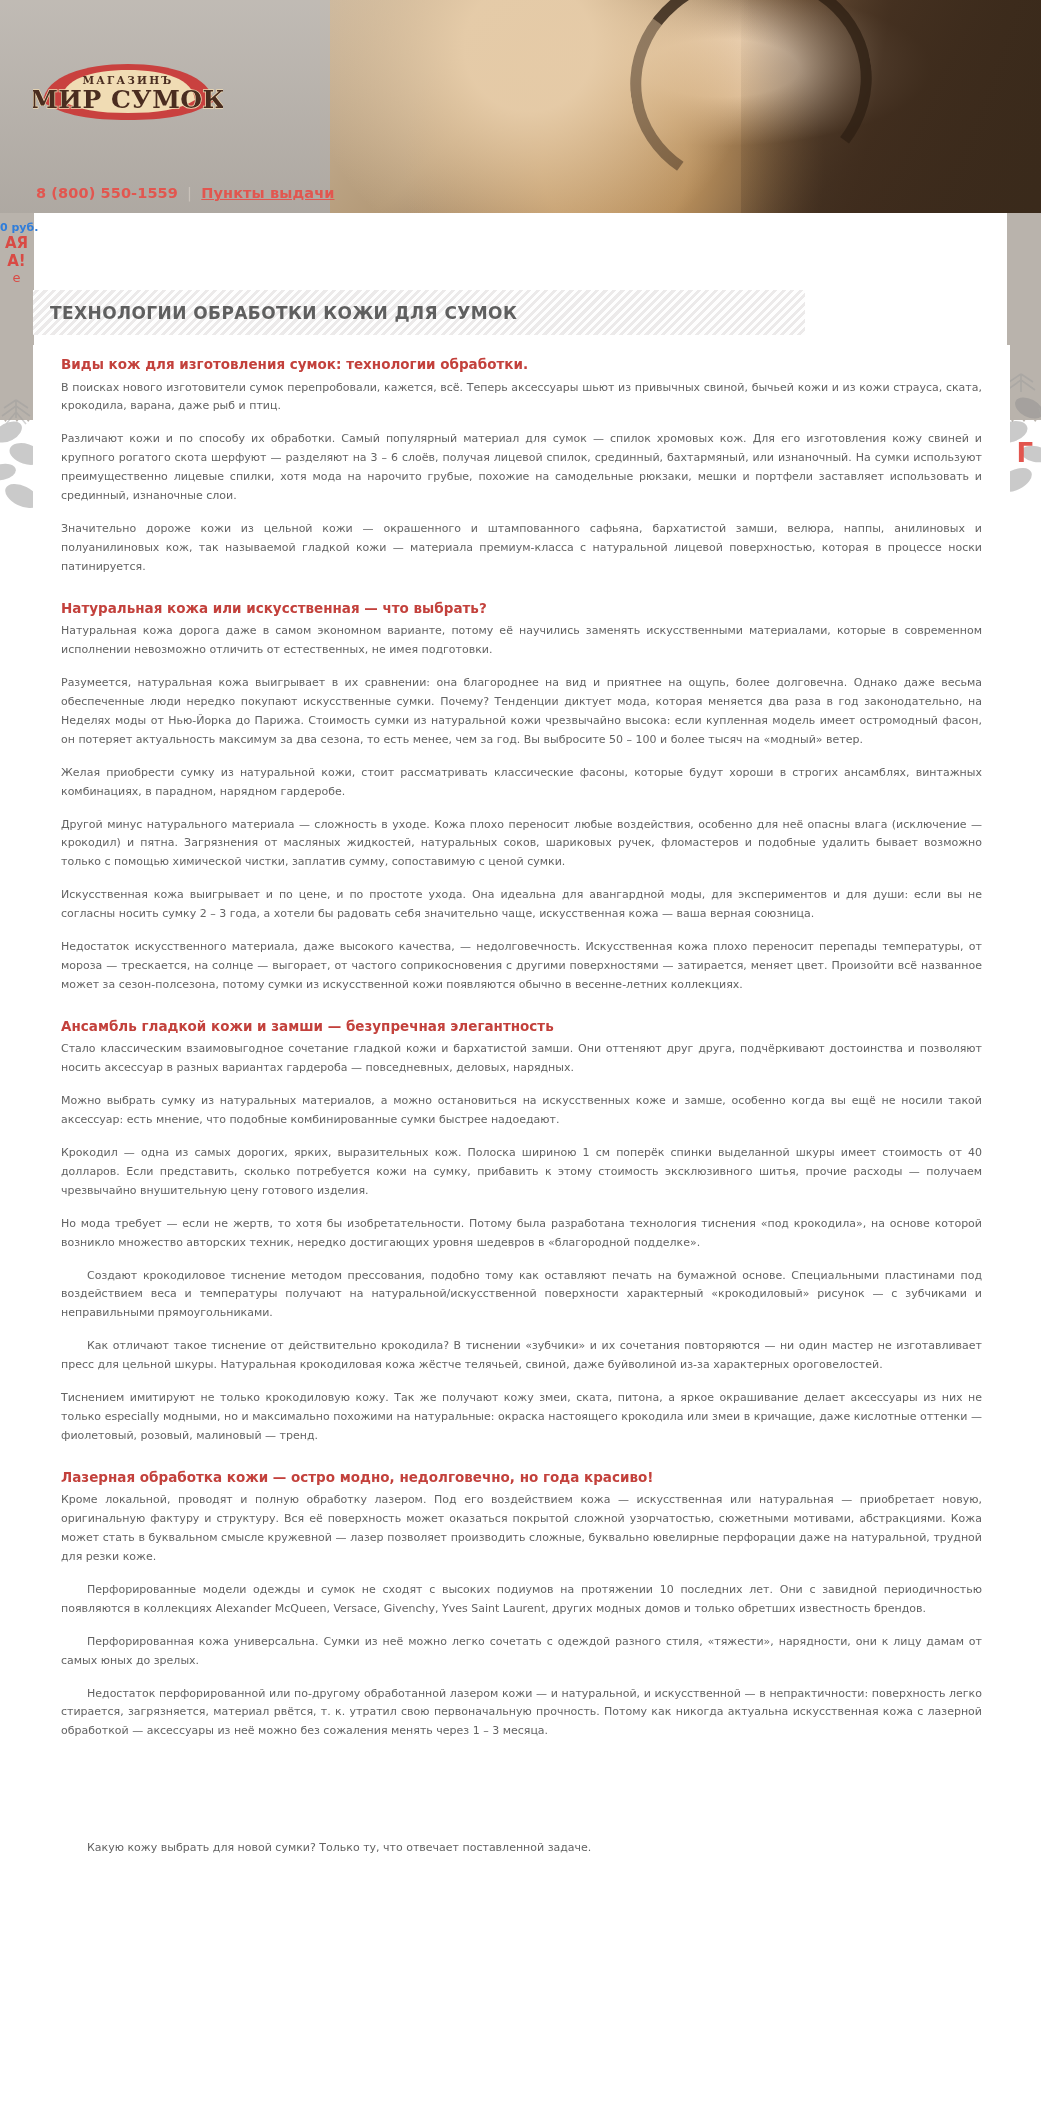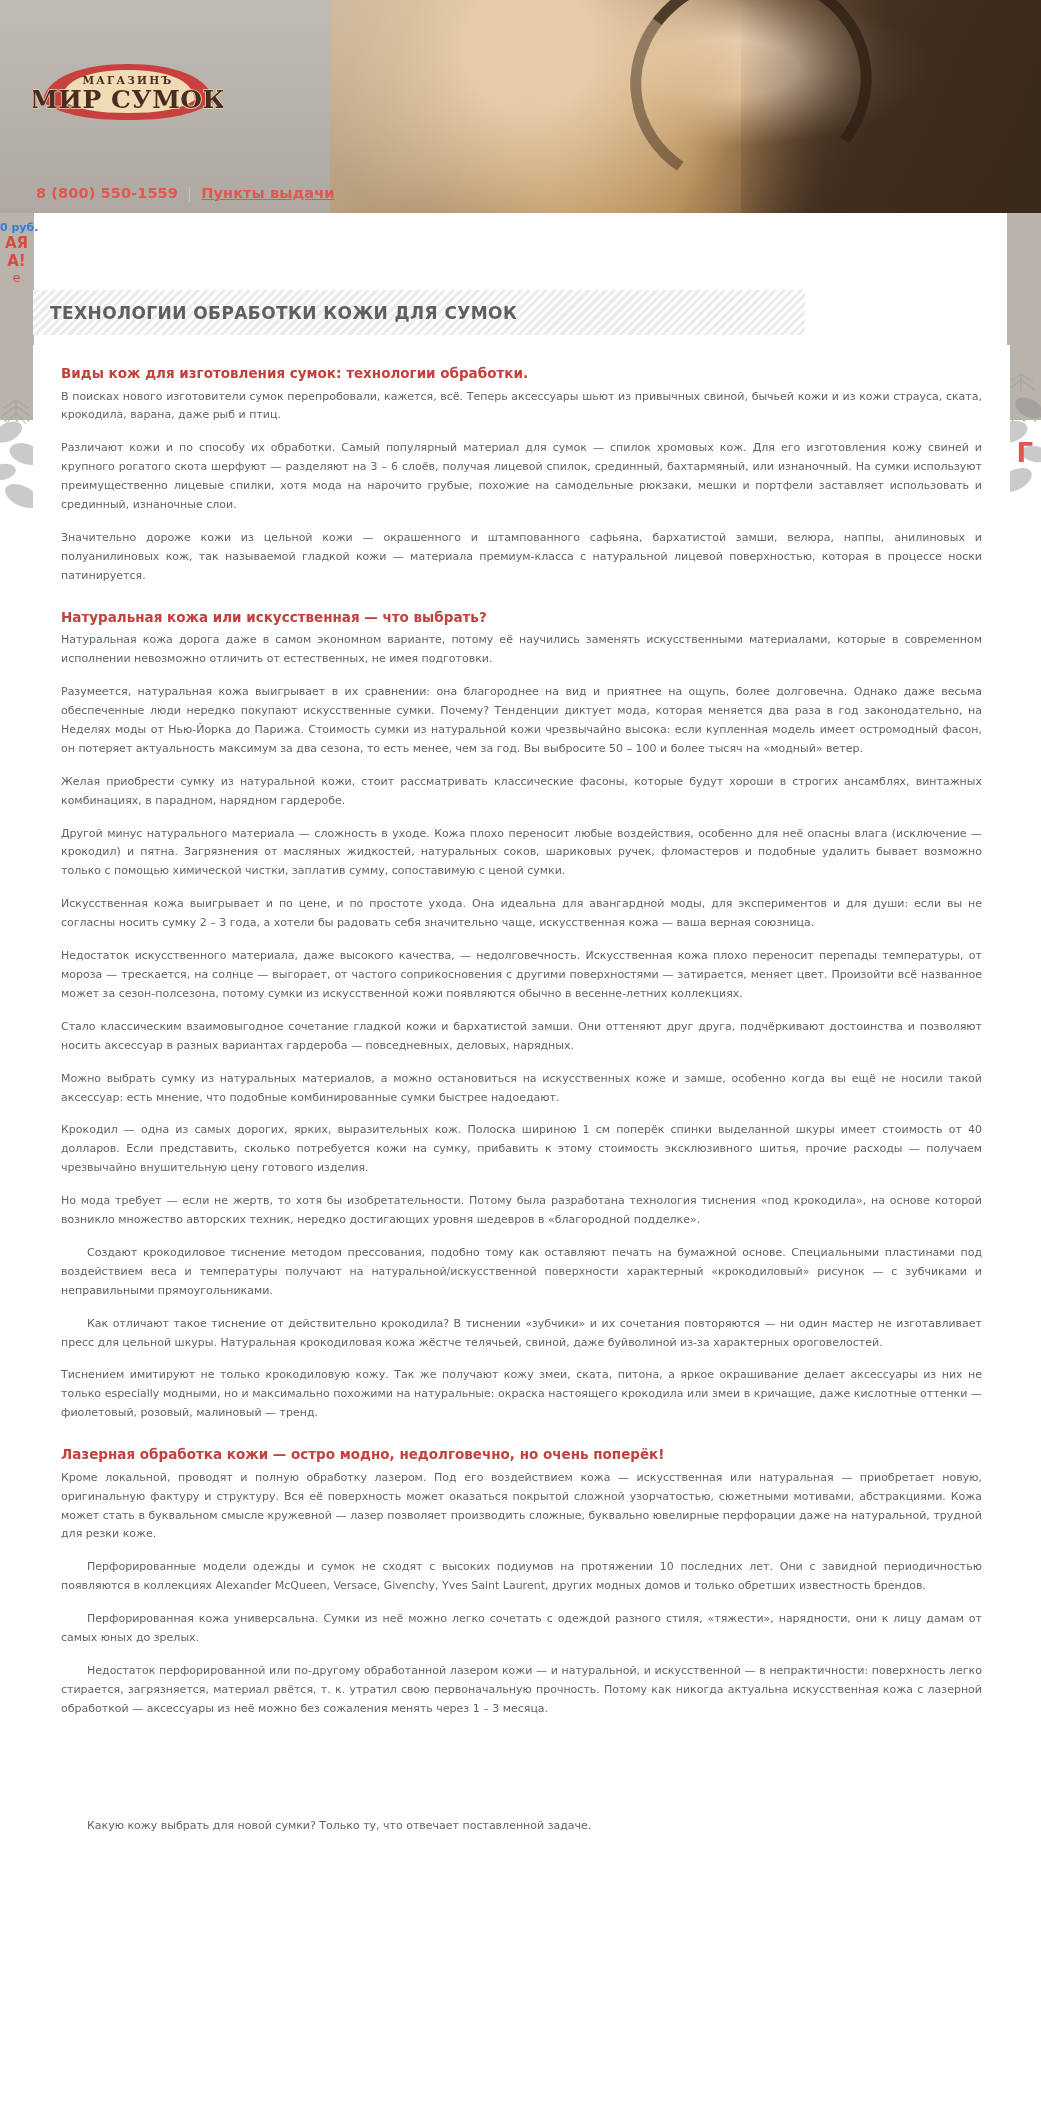--- a/index.html
+++ b/index.html
@@ -129,21 +129,21 @@
     background: #ffffff;
     z-index: 4;
   }
   h2.sec {
     margin: 22px 0 4px 0;
     font-size: 13.5px;
     font-weight: bold;
     color: #c3413c;
     line-height: 1.45;
   }
-  h2.sec.first { margin-top: 9px; }
+  h2.sec.first { margin-top: 0; }
   p.body {
     margin: 0 0 14px 0;
     font-size: 11px;
     line-height: 1.72;
     color: #636363;
     text-align: justify;
   }
   p.body.indent { text-indent: 26px; }
   p.gap-xl { margin-bottom: 98px; }
 
@@ -304,30 +304,31 @@
     <p class="body">Значительно дороже кожи из цельной кожи — окрашенного и штампованного сафьяна, бархатистой замши, велюра, наппы, анилиновых и полуанилиновых кож, так называемой гладкой кожи — материала премиум-класса с натуральной лицевой поверхностью, которая в процессе носки патинируется.</p>
 
     <h2 class="sec">Натуральная кожа или искусственная — что выбрать?</h2>
     <p class="body">Натуральная кожа дорога даже в самом экономном варианте, потому её научились заменять искусственными материалами, которые в современном исполнении невозможно отличить от естественных, не имея подготовки.</p>
     <p class="body">Разумеется, натуральная кожа выигрывает в их сравнении: она благороднее на вид и приятнее на ощупь, более долговечна. Однако даже весьма обеспеченные люди нередко покупают искусственные сумки. Почему? Тенденции диктует мода, которая меняется два раза в год законодательно, на Неделях моды от Нью-Йорка до Парижа. Стоимость сумки из натуральной кожи чрезвычайно высока: если купленная модель имеет остромодный фасон, он потеряет актуальность максимум за два сезона, то есть менее, чем за год. Вы выбросите 50 – 100 и более тысяч на «модный» ветер.</p>
     <p class="body">Желая приобрести сумку из натуральной кожи, стоит рассматривать классические фасоны, которые будут хороши в строгих ансамблях, винтажных комбинациях, в парадном, нарядном гардеробе.</p>
     <p class="body">Другой минус натурального материала — сложность в уходе. Кожа плохо переносит любые воздействия, особенно для неё опасны влага (исключение — крокодил) и пятна. Загрязнения от масляных жидкостей, натуральных соков, шариковых ручек, фломастеров и подобные удалить бывает возможно только с помощью химической чистки, заплатив сумму, сопоставимую с ценой сумки.</p>
     <p class="body">Искусственная кожа выигрывает и по цене, и по простоте ухода. Она идеальна для авангардной моды, для экспериментов и для души: если вы не согласны носить сумку 2 – 3 года, а хотели бы радовать себя значительно чаще, искусственная кожа — ваша верная союзница.</p>
     <p class="body">Недостаток искусственного материала, даже высокого качества, — недолговечность. Искусственная кожа плохо переносит перепады температуры, от мороза — трескается, на солнце — выгорает, от частого соприкосновения с другими поверхностями — затирается, меняет цвет. Произойти всё названное может за сезон-полсезона, потому сумки из искусственной кожи появляются обычно в весенне-летних коллекциях.</p>
 
+    <h2 class="sec">Ансамбль гладкой кожи и замши — безупречная элегантность</h2>
     <p class="body">Стало классическим взаимовыгодное сочетание гладкой кожи и бархатистой замши. Они оттеняют друг друга, подчёркивают достоинства и позволяют носить аксессуар в разных вариантах гардероба — повседневных, деловых, нарядных.</p>
     <p class="body">Можно выбрать сумку из натуральных материалов, а можно остановиться на искусственных коже и замше, особенно когда вы ещё не носили такой аксессуар: есть мнение, что подобные комбинированные сумки быстрее надоедают.</p>
 
     <p class="body">Крокодил — одна из самых дорогих, ярких, выразительных кож. Полоска шириною 1 см поперёк спинки выделанной шкуры имеет стоимость от 40 долларов. Если представить, сколько потребуется кожи на сумку, прибавить к этому стоимость эксклюзивного шитья, прочие расходы — получаем чрезвычайно внушительную цену готового изделия.</p>
     <p class="body">Но мода требует — если не жертв, то хотя бы изобретательности. Потому была разработана технология тиснения «под крокодила», на основе которой возникло множество авторских техник, нередко достигающих уровня шедевров в «благородной подделке».</p>
     <p class="body indent">Создают крокодиловое тиснение методом прессования, подобно тому как оставляют печать на бумажной основе. Специальными пластинами под воздействием веса и температуры получают на натуральной/искусственной поверхности характерный «крокодиловый» рисунок — с зубчиками и неправильными прямоугольниками.</p>
     <p class="body indent">Как отличают такое тиснение от действительно крокодила? В тиснении «зубчики» и их сочетания повторяются — ни один мастер не изготавливает пресс для цельной шкуры. Натуральная крокодиловая кожа жёстче телячьей, свиной, даже буйволиной из-за характерных ороговелостей.</p>
     <p class="body">Тиснением имитируют не только крокодиловую кожу. Так же получают кожу змеи, ската, питона, а яркое окрашивание делает аксессуары из них не только especially модными, но и максимально похожими на натуральные: окраска настоящего крокодила или змеи в кричащие, даже кислотные оттенки — фиолетовый, розовый, малиновый — тренд.</p>
 
-    <h2 class="sec">Лазерная обработка кожи — остро модно, недолговечно, но очень поперёк!</h2>
+    <h2 class="sec">Лазерная обработка кожи — остро модно, недолговечно, но года красиво!</h2>
     <p class="body">Кроме локальной, проводят и полную обработку лазером. Под его воздействием кожа — искусственная или натуральная — приобретает новую, оригинальную фактуру и структуру. Вся её поверхность может оказаться покрытой сложной узорчатостью, сюжетными мотивами, абстракциями. Кожа может стать в буквальном смысле кружевной — лазер позволяет производить сложные, буквально ювелирные перфорации даже на натуральной, трудной для резки коже.</p>
     <p class="body indent">Перфорированные модели одежды и сумок не сходят с высоких подиумов на протяжении 10 последних лет. Они с завидной периодичностью появляются в коллекциях Alexander McQueen, Versace, Givenchy, Yves Saint Laurent, других модных домов и только обретших известность брендов.</p>
     <p class="body indent">Перфорированная кожа универсальна. Сумки из неё можно легко сочетать с одеждой разного стиля, «тяжести», нарядности, они к лицу дамам от самых юных до зрелых.</p>
     <p class="body indent gap-xl">Недостаток перфорированной или по-другому обработанной лазером кожи — и натуральной, и искусственной — в непрактичности: поверхность легко стирается, загрязняется, материал рвётся, т. к. утратил свою первоначальную прочность. Потому как никогда актуальна искусственная кожа с лазерной обработкой — аксессуары из неё можно без сожаления менять через 1 – 3 месяца.</p>
 
     <p class="body indent gap-xl">Какую кожу выбрать для новой сумки? Только ту, что отвечает поставленной задаче.</p>
 
   </article>
 
 </div>

